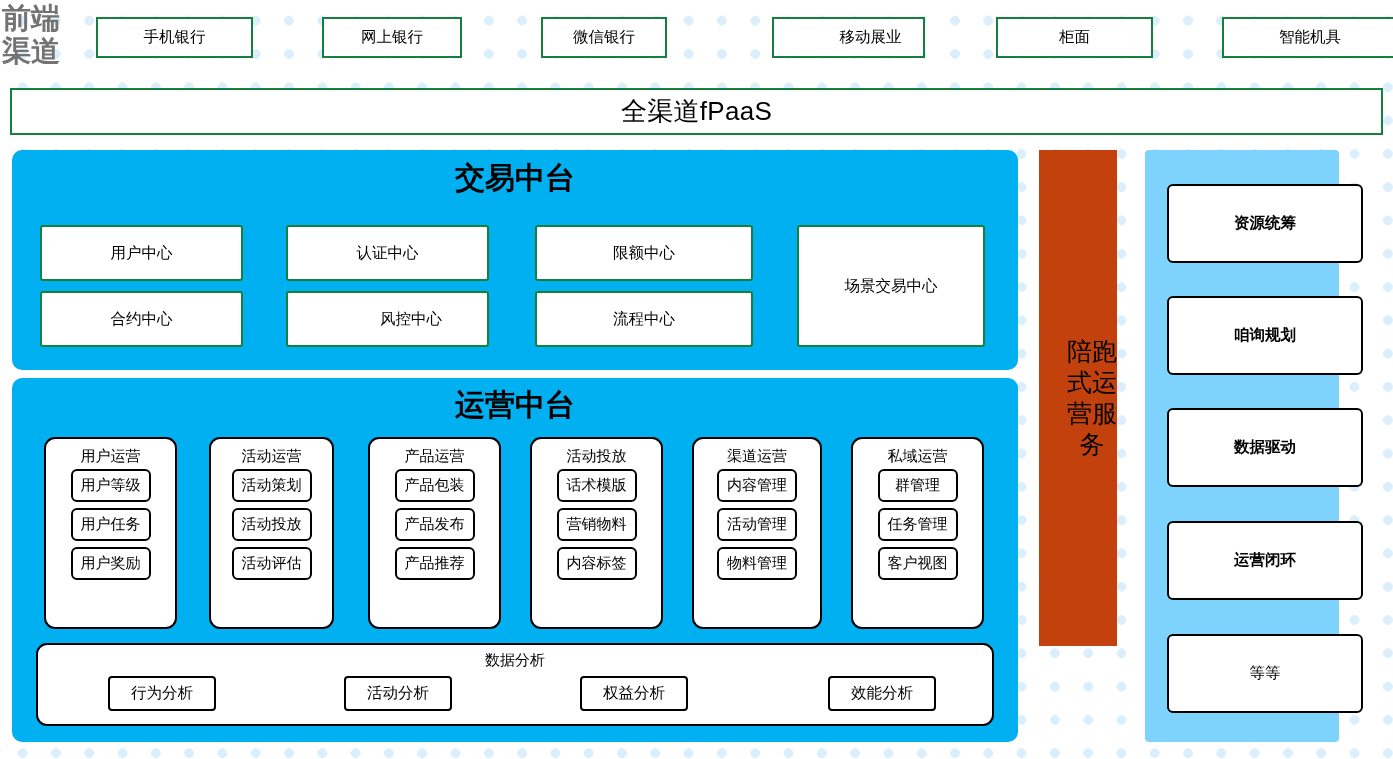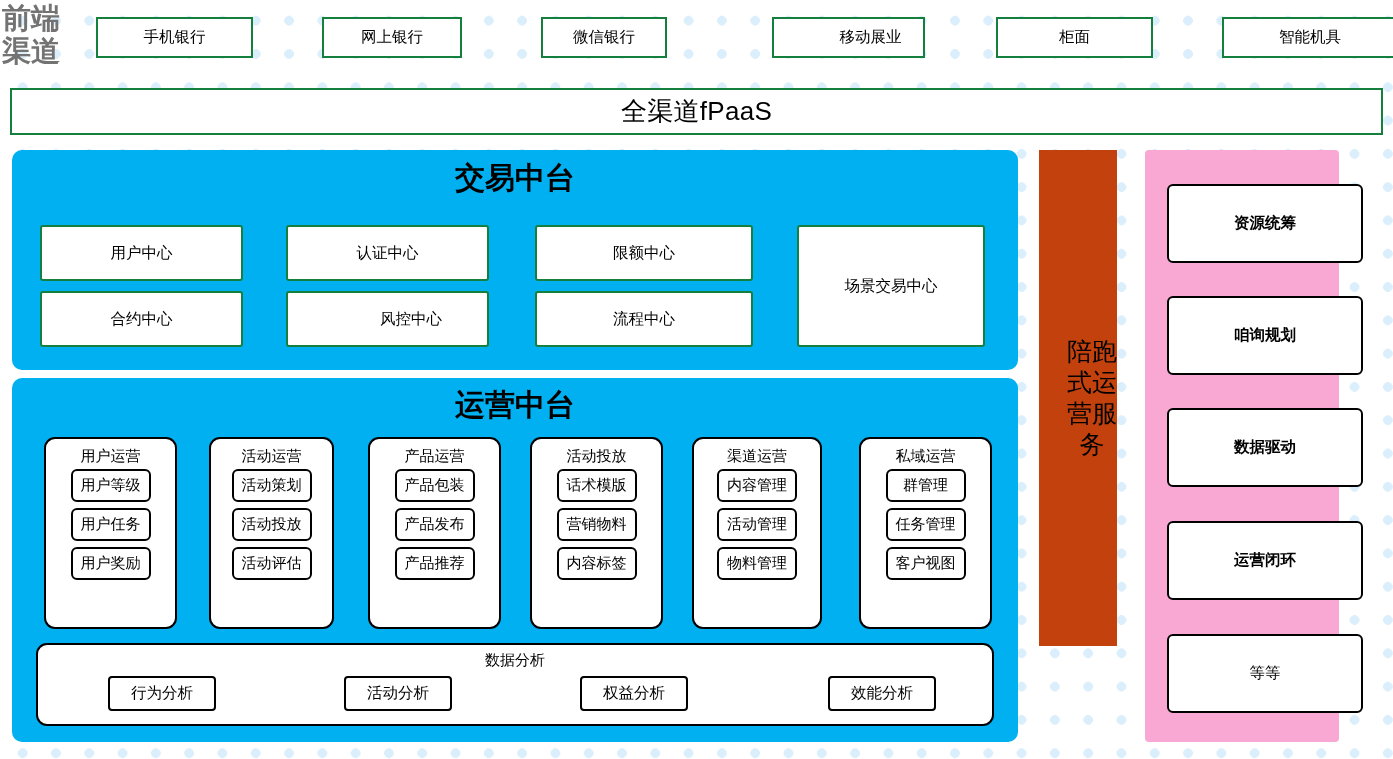--- a/index.html
+++ b/index.html
@@ -198,21 +198,21 @@
     text-align: center;
     word-break: break-all;
   }
 
   #right-panel {
     position: absolute;
     left: 1145px;
     top: 150px;
     width: 194px;
     height: 592px;
-    background: #f9a8d4;
+    background: #7dd3fc;
     border-radius: 4px;
     box-sizing: border-box;
   }
   .right-card {
     position: absolute;
     left: 22px;
     width: 196px;
     height: 79px;
     background: #ffffff;
     border: 2.5px solid #000000;
@@ -341,21 +341,21 @@
       <div class="ops-chip">
         <span>内容管理</span>
       </div>
       <div class="ops-chip">
         <span>活动管理</span>
       </div>
       <div class="ops-chip">
         <span>物料管理</span>
       </div>
     </div>
-  <div class="ops-col" style="left: 851px; width: 133px; margin-left: 8px;">
+  <div class="ops-col" style="left: 851px; width: 133px;">
       <div class="ops-col-title">私域运营</div>
       <div class="ops-chip">
         <span>群管理</span>
       </div>
       <div class="ops-chip">
         <span>任务管理</span>
       </div>
       <div class="ops-chip">
         <span>客户视图</span>
       </div>

